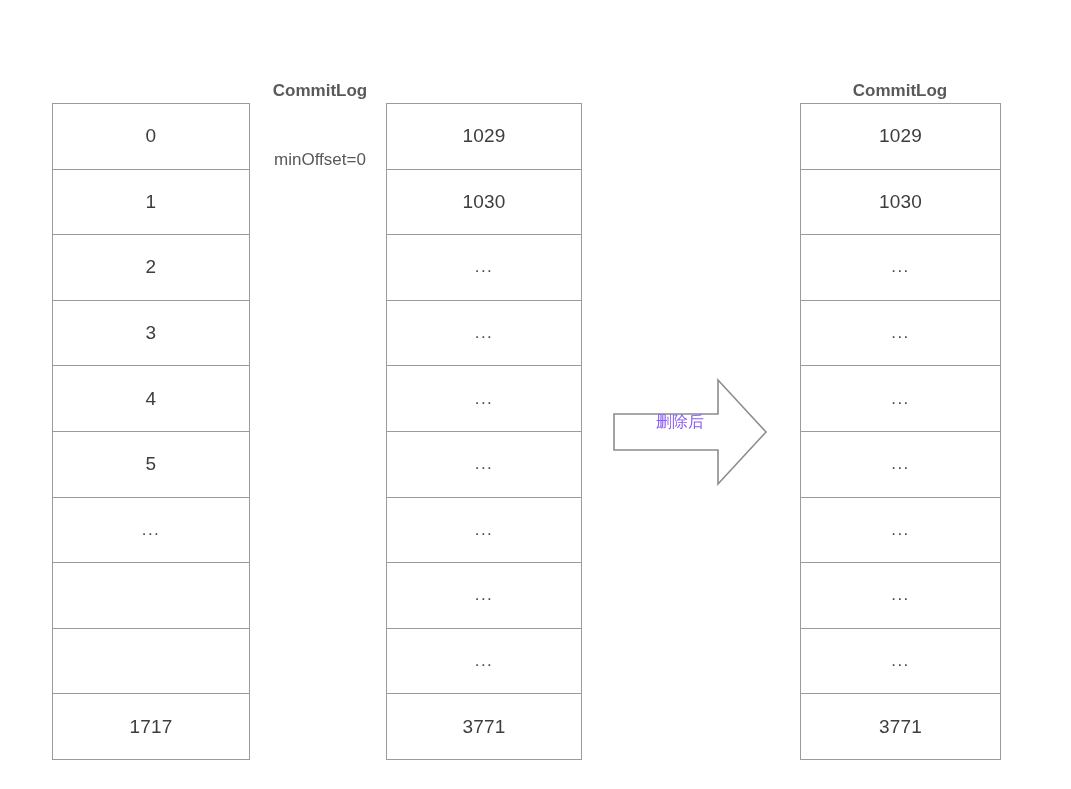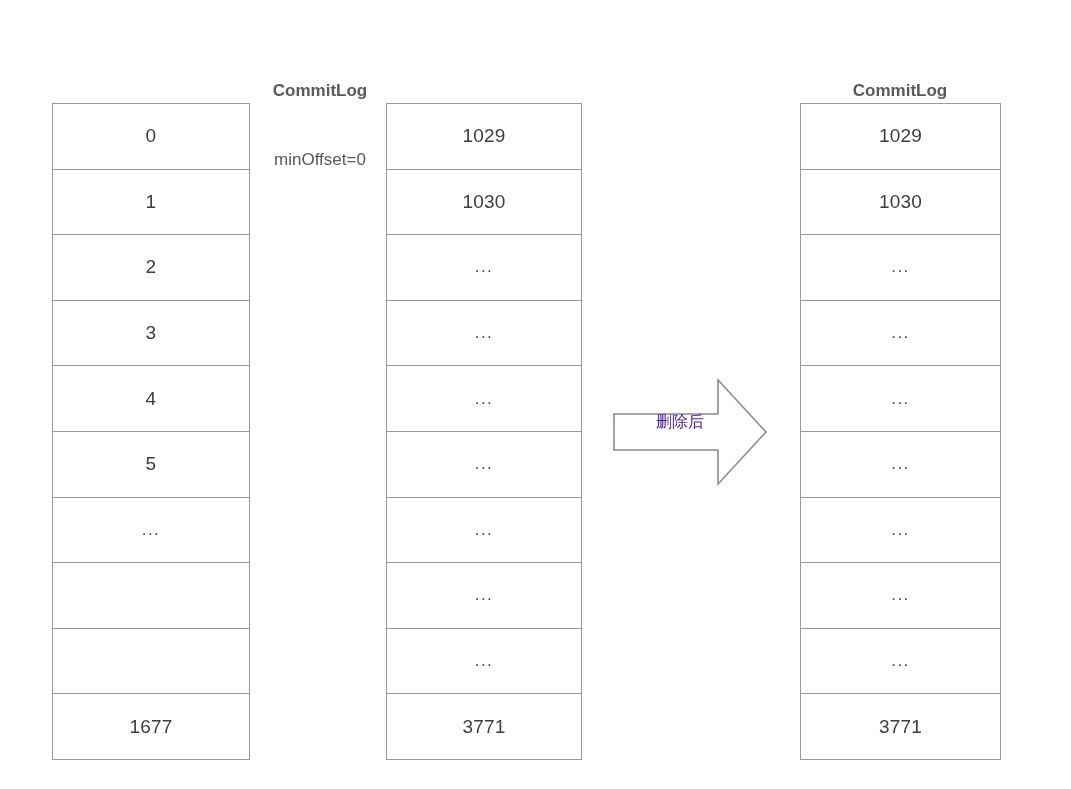--- a/index.html
+++ b/index.html
@@ -83,21 +83,21 @@
     display: block;
   }
   #arrow-label {
     position: absolute;
     left: 10px;
     top: 40px;
     width: 128px;
     text-align: center;
     font-size: 16px;
     line-height: 20px;
-    color: #4c1d95;
+    color: #8b5cf6;
     font-family: "DejaVu Sans", "Liberation Sans", sans-serif;
     white-space: pre;
   }
 </style>
 </head>
 <body>
 
 <div class="canvas">
 
   <div class="col-label" id="label-left">
@@ -113,21 +113,21 @@
   <div class="col" id="col-1">
     <div class="cell">0</div>
     <div class="cell">1</div>
     <div class="cell">2</div>
     <div class="cell">3</div>
     <div class="cell">4</div>
     <div class="cell">5</div>
     <div class="cell ellipsis">...</div>
     <div class="cell"></div>
     <div class="cell"></div>
-    <div class="cell">1677</div>
+    <div class="cell">1717</div>
   </div>
 
   <div class="col" id="col-2">
     <div class="cell">1029</div>
     <div class="cell">1030</div>
     <div class="cell ellipsis">...</div>
     <div class="cell ellipsis">...</div>
     <div class="cell ellipsis">...</div>
     <div class="cell ellipsis">...</div>
     <div class="cell ellipsis">...</div>

